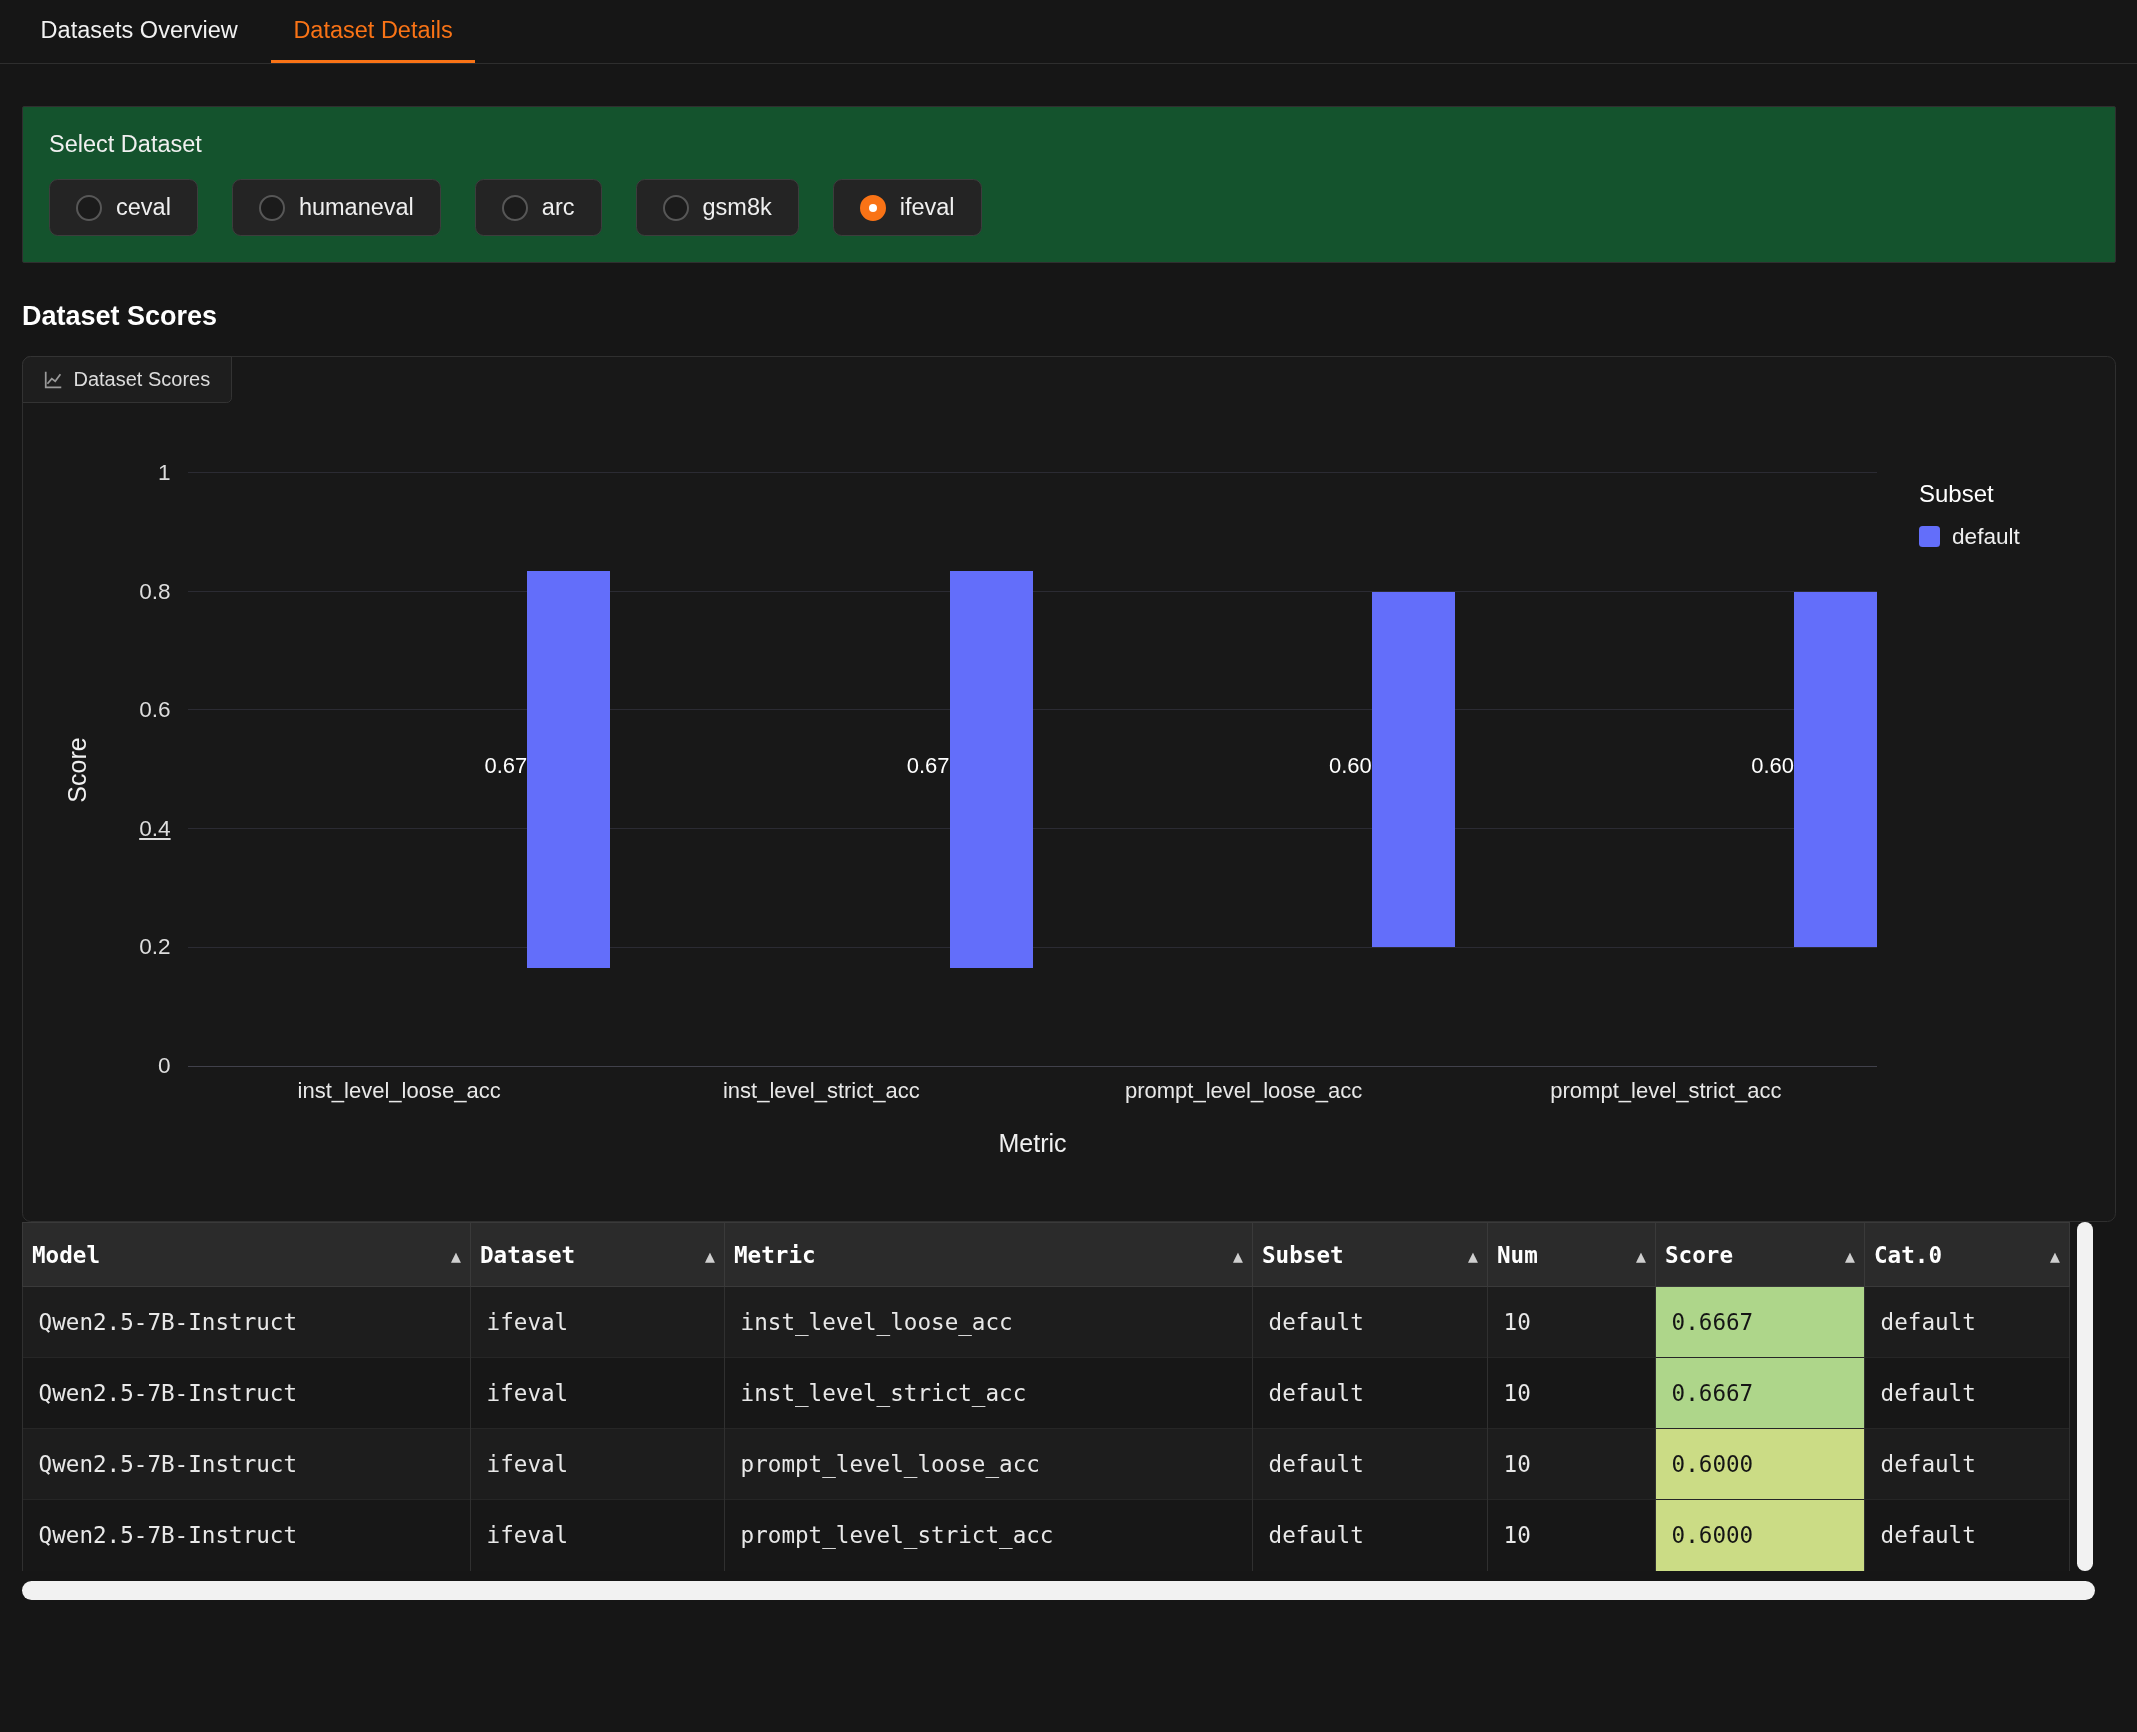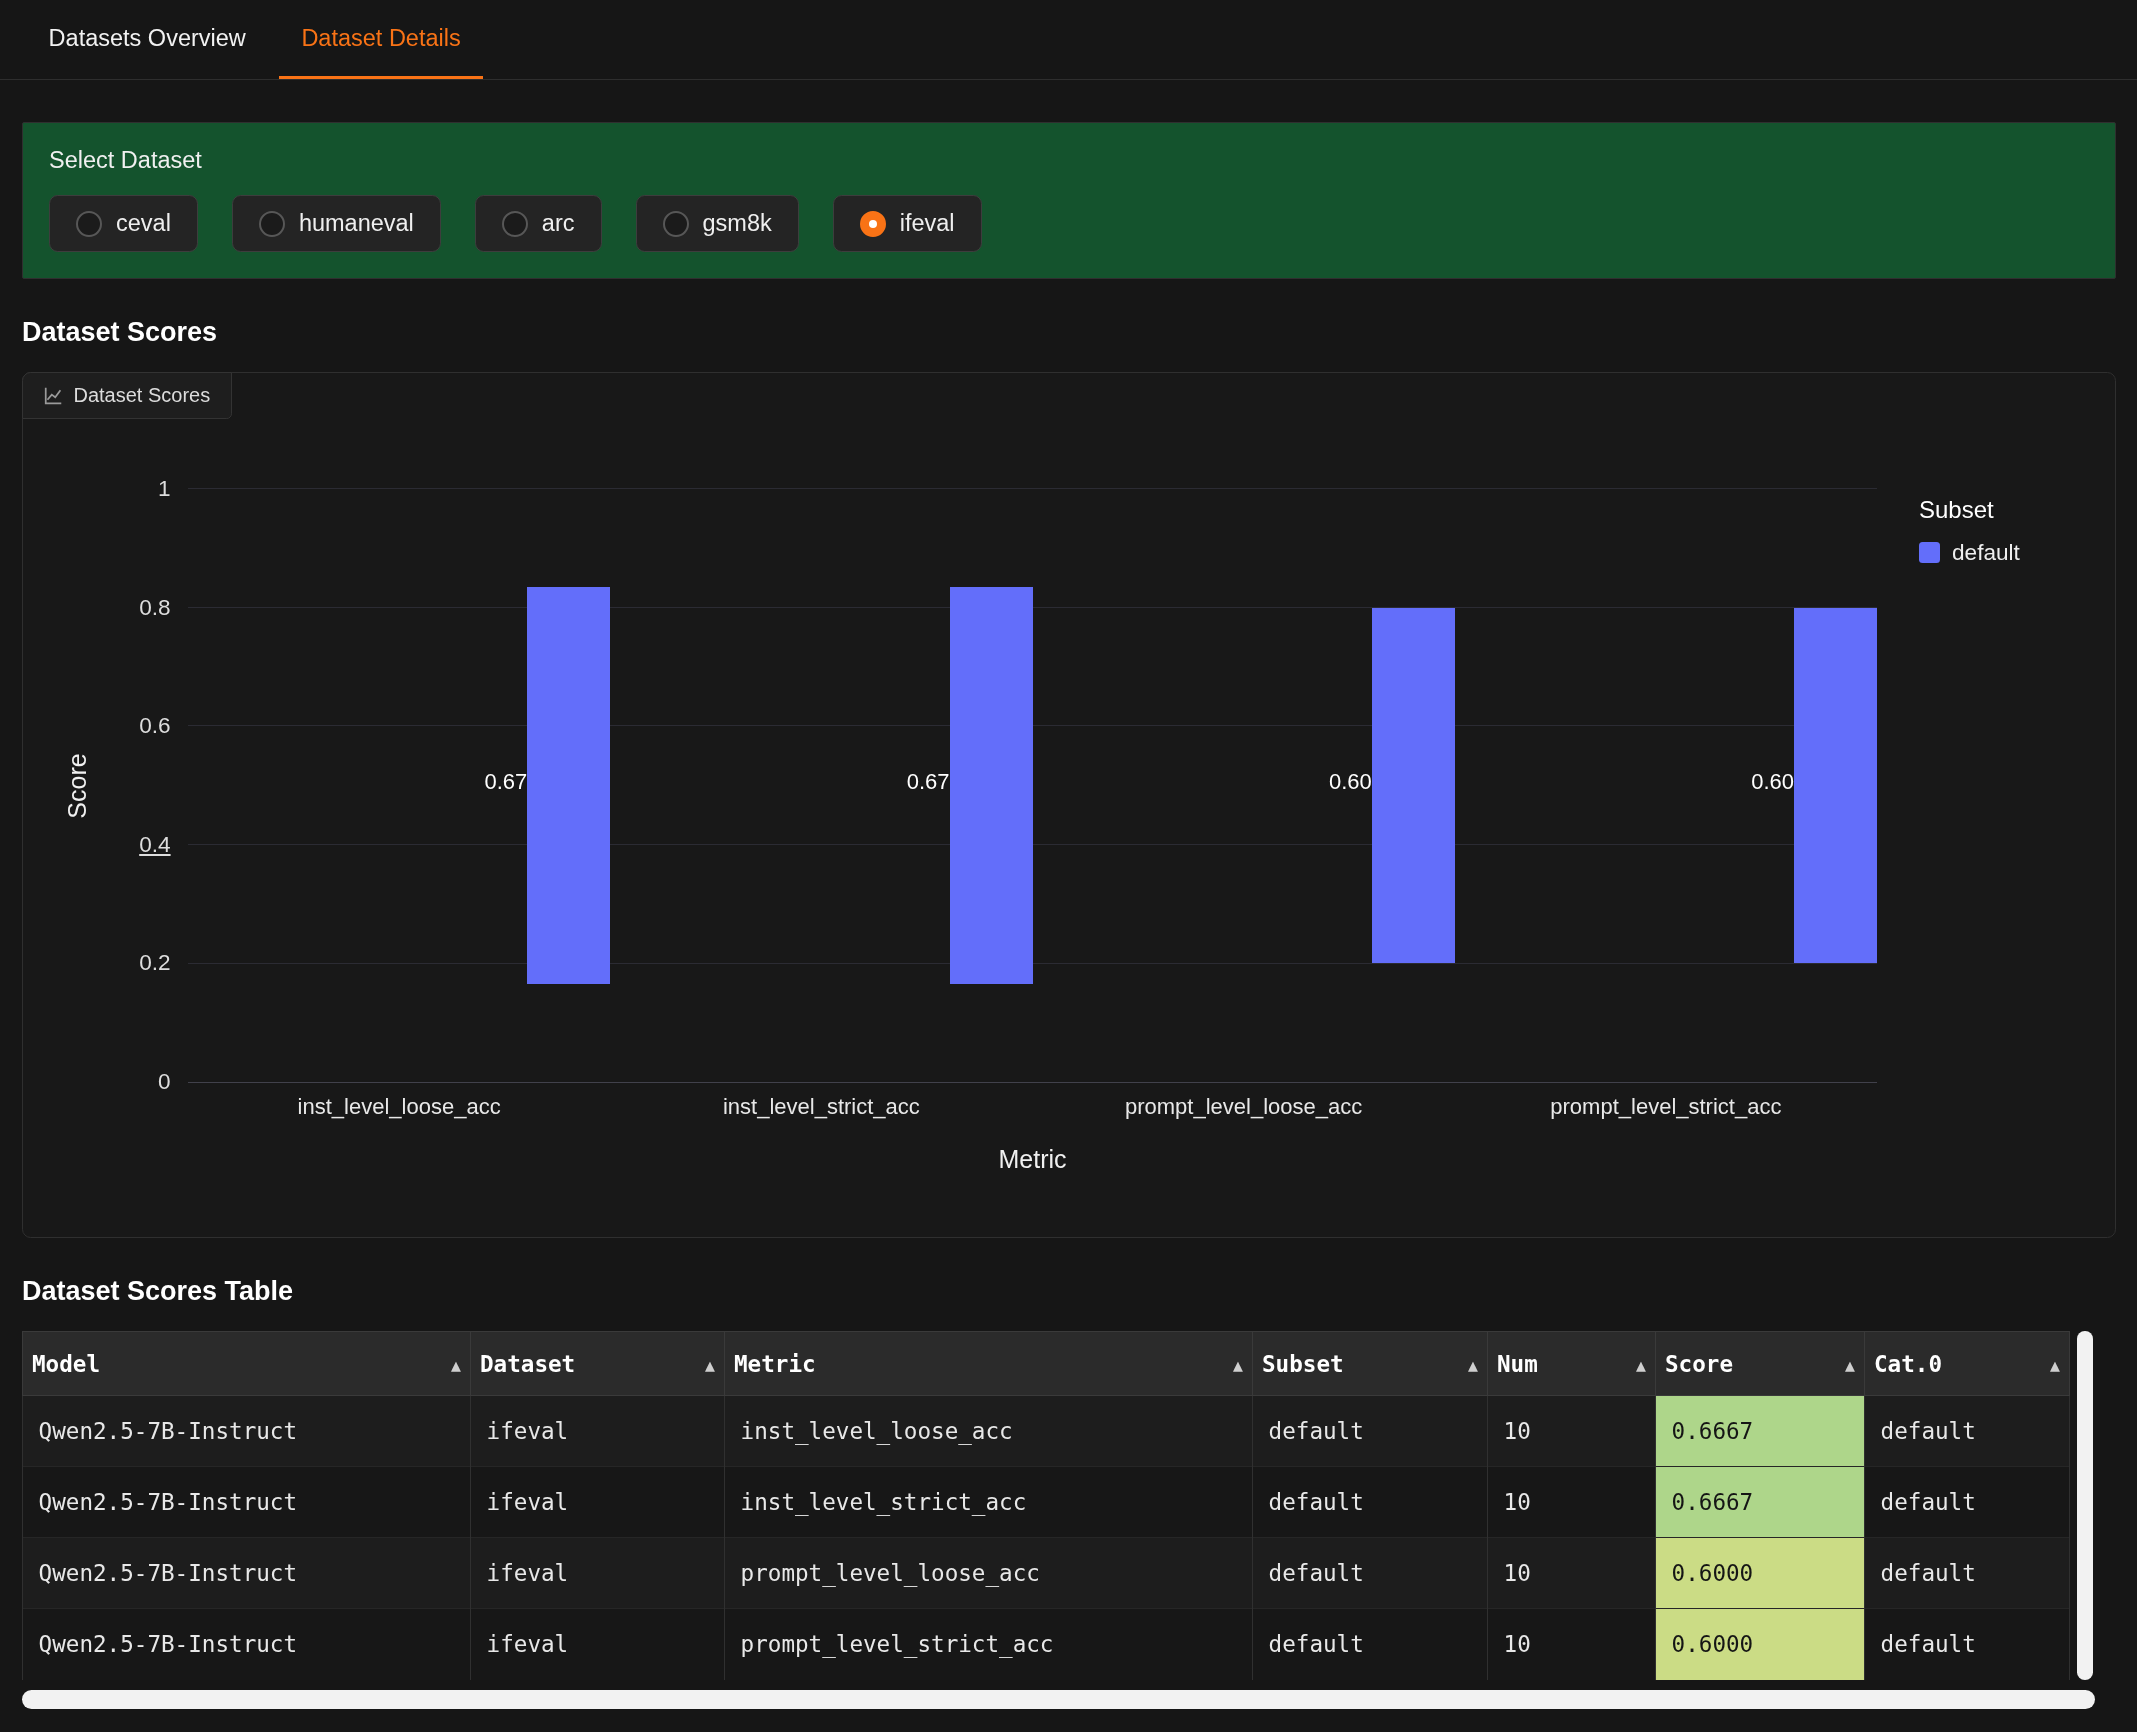--- a/index.html
+++ b/index.html
@@ -1,20 +1,20 @@
 <!DOCTYPE html>
 <html style="--accent: #f97316; --bar: #636efa;font-size:14px"><head>
 <meta charset="utf-8">
 <style>
   * { margin:0; padding:0; box-sizing:border-box; }
   html,body { width:2138px; height:1733px; background:#161616; overflow:hidden;
     font-family:"Liberation Sans", sans-serif; color:#eaeaea; }
 
   
-  .tabbar { display:flex; align-items:stretch; height:80px; border-bottom:0.9px solid #2e2e2e; padding-left:26px; }
+  .tabbar { display:flex; align-items:stretch; height:64px; border-bottom:0.9px solid #2e2e2e; padding-left:18px; }
   .tab { display:flex; align-items:center; padding:0 22.6px; font-size:23.5px; color:#f2f2f2; cursor:pointer;
          border-bottom:3.5px solid transparent; margin-right:10.4px; }
   .tab.active { color:var(--accent); border-bottom-color:var(--accent); font-weight:400; }
 
   .content { padding:0 22px; }
 
   
   .select-panel { margin-top:42px; border:0.9px solid #2f2f2f; background:#14532d; border-radius:2px; padding:24px 26px 26px 26px; }
   .panel-label { font-size:23.5px; color:#f0f0f0; margin-bottom:21px; }
   .radio-group { display:flex; gap:34px; }
@@ -158,21 +158,20 @@
       <div class="legend">
         <div class="legend-title">Subset</div>
         <div class="legend-item">
           <span class="legend-swatch"></span>
           <span>default</span>
         </div>
       </div>
     </div>
   </div>
 
-  <h2 class="section-heading">Dataset Scores Table</h2>
 
   <div class="table-wrap">
     <table class="scores">
       <colgroup>
         <col style="width:448px">
           <col style="width:254px">
           <col style="width:528px">
         <col style="width:235px">
           <col style="width:168px">
           <col style="width:209px">

